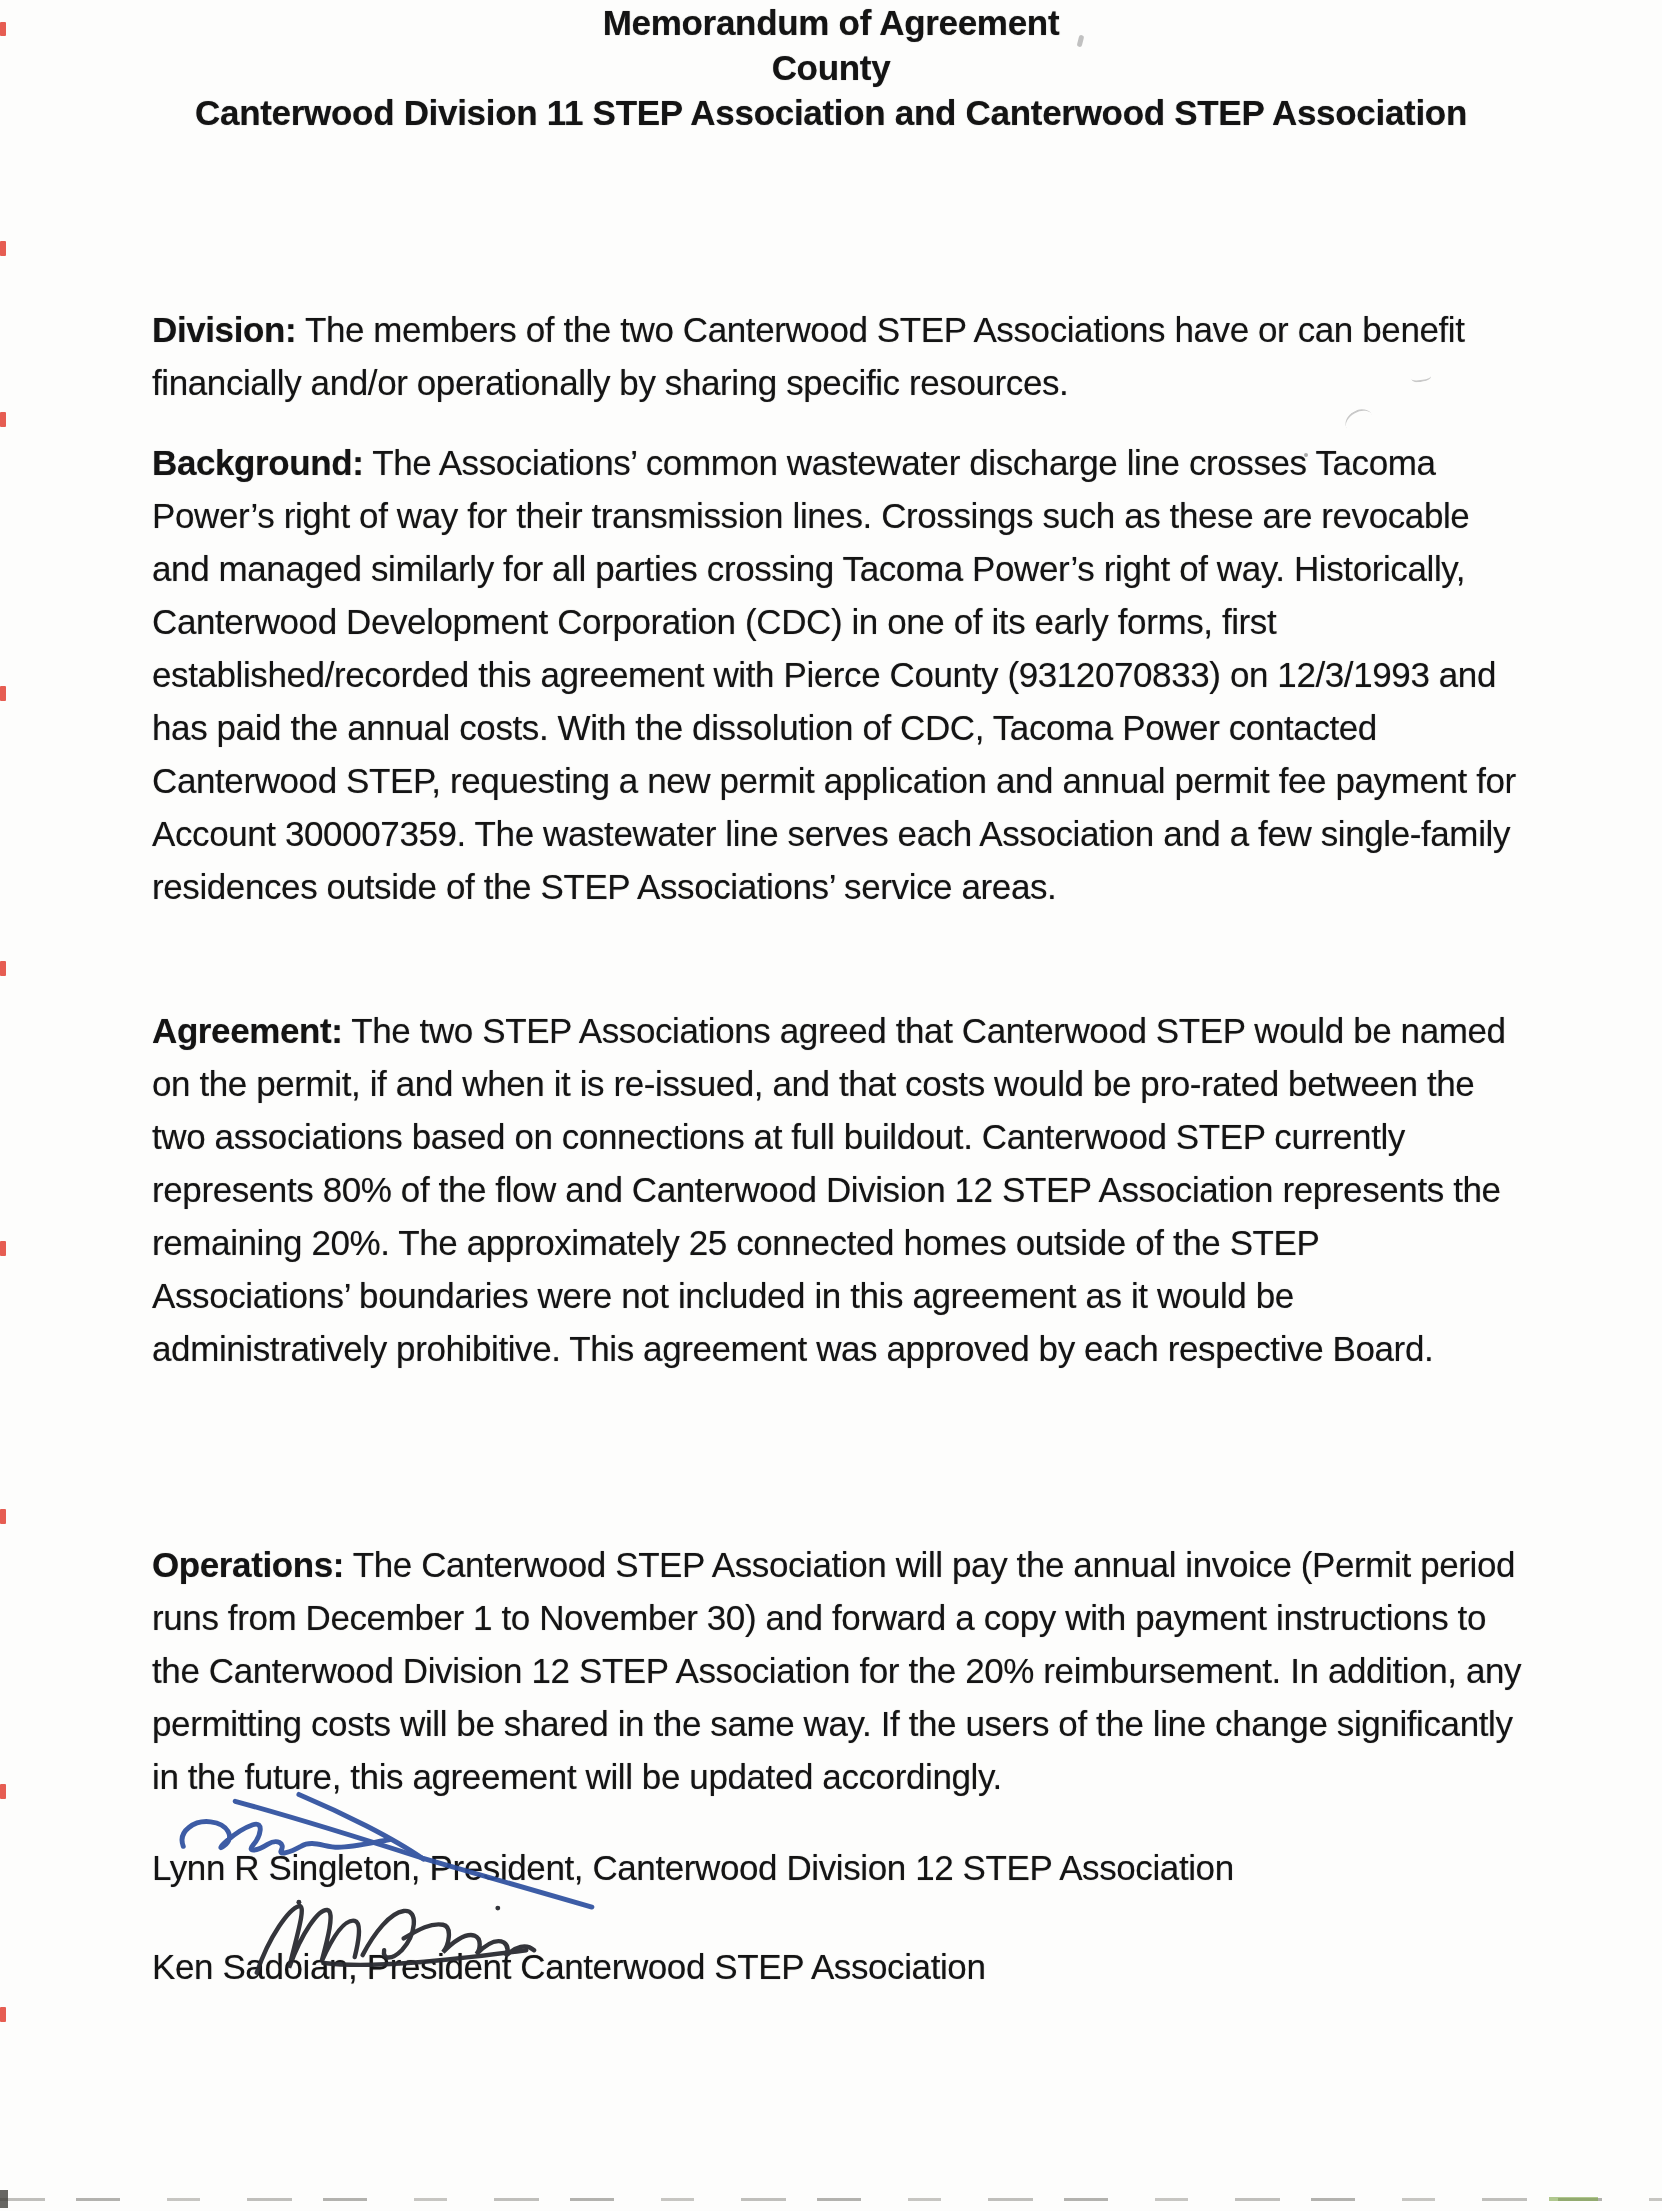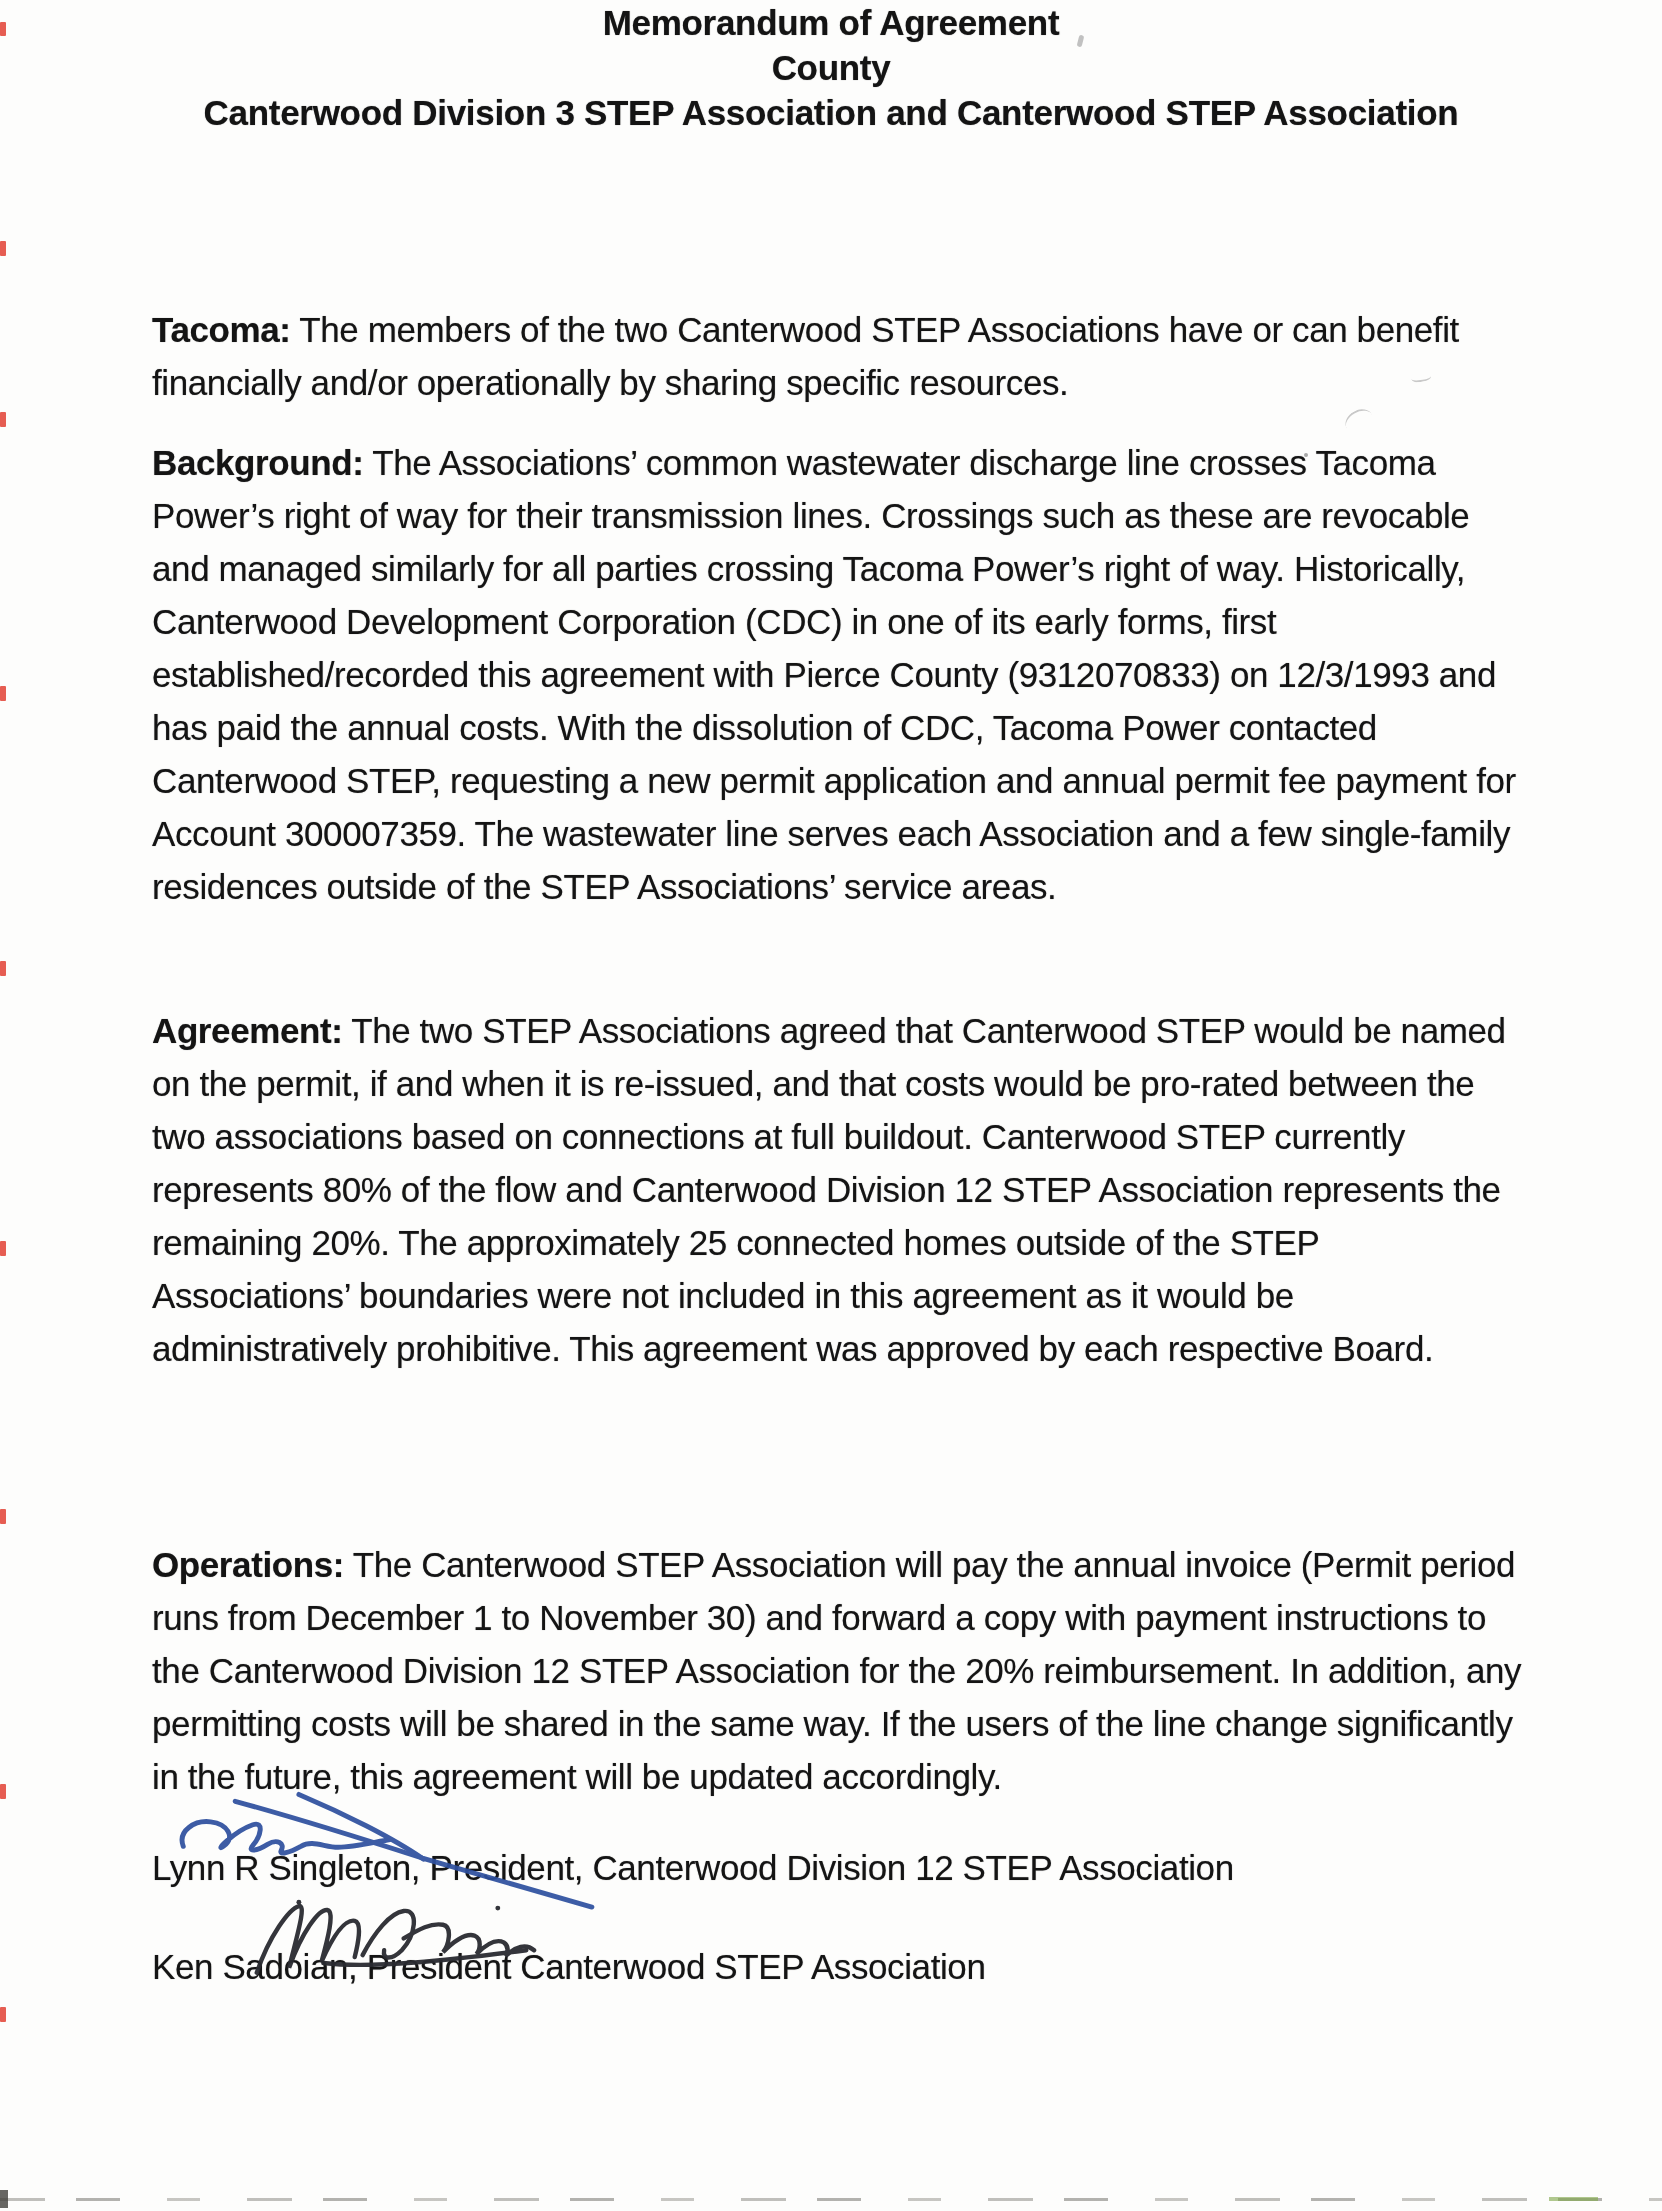--- a/index.html
+++ b/index.html
@@ -141,24 +141,24 @@
   }
 </style>
 </head>
 <body>
 
 <div class="page">
 
   <header class="title-block">
     <div class="title-line">Memorandum of Agreement</div>
     <div class="title-line">County</div>
-    <div class="title-line">Canterwood Division 3 STEP Association and Canterwood STEP Association</div>
+    <div class="title-line">Canterwood Division 11 STEP Association and Canterwood STEP Association</div>
   </header>
 
-  <p class="para para-premise"><strong class="plabel">Tacoma:</strong> <span>The members of the two Canterwood STEP Associations have or can benefit financially and/or operationally by sharing specific resources.</span></p>
+  <p class="para para-premise"><strong class="plabel">Division:</strong> <span>The members of the two Canterwood STEP Associations have or can benefit financially and/or operationally by sharing specific resources.</span></p>
 
   <p class="para para-background"><strong class="plabel">Background:</strong> <span>The Associations’ common wastewater discharge line crosses Tacoma Power’s right of way for their transmission lines.  Crossings such as these are revocable and managed similarly for all parties crossing Tacoma Power’s right of way.  Historically, Canterwood Development Corporation (CDC) in one of its early forms, first established/recorded this agreement with Pierce County (9312070833) on 12/3/1993 and has paid the annual costs. With the dissolution of CDC, Tacoma Power contacted Canterwood STEP, requesting a new permit application and annual permit fee payment for Account 300007359. The wastewater line serves each Association and a few single-family residences outside of the STEP Associations’ service areas.</span></p>
 
   <p class="para para-agreement"><strong class="plabel">Agreement:</strong> <span>The two STEP Associations agreed that Canterwood STEP would be named on the permit, if and when it is re-issued, and that costs would be pro-rated between the two associations based on connections at full buildout.  Canterwood STEP currently represents 80% of the flow and Canterwood Division 12 STEP Association represents the remaining 20%.  The approximately 25 connected homes outside of the STEP Associations’ boundaries were not included in this agreement as it would be administratively prohibitive. This agreement was approved by each respective Board.</span></p>
 
   <p class="para para-operations"><strong class="plabel">Operations:</strong> <span>The Canterwood STEP Association will pay the annual invoice (Permit period runs from December 1 to November 30) and forward a copy with payment instructions to the Canterwood Division 12 STEP Association for the 20% reimbursement. In addition, any permitting costs will be shared in the same way.  If the users of the line change significantly in the future, this agreement will be updated accordingly.</span></p>
 
   <div class="sig-line sig-line-1">Lynn R Singleton, President, Canterwood Division 12 STEP Association</div>
   <div class="sig-line sig-line-2">Ken Sadoian, President Canterwood STEP Association</div>
 

